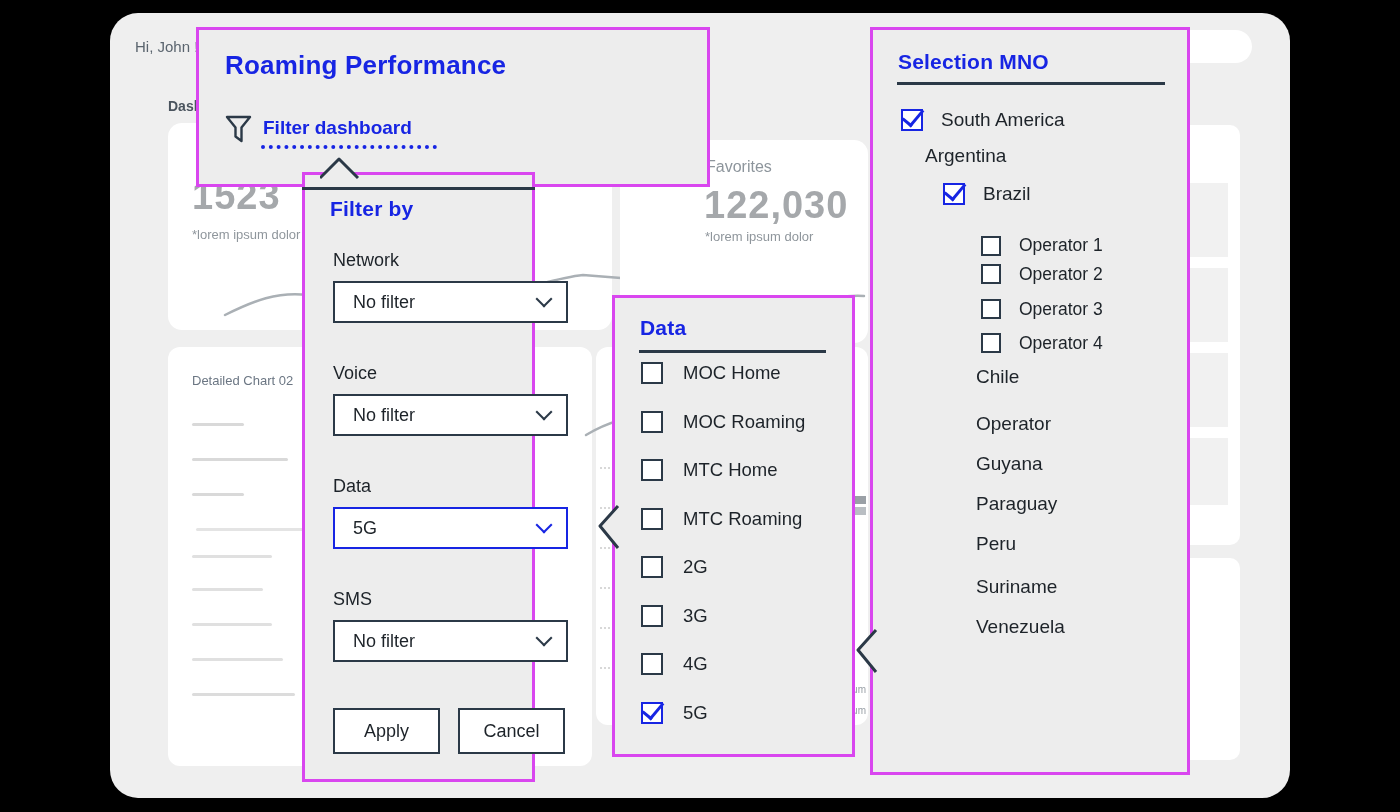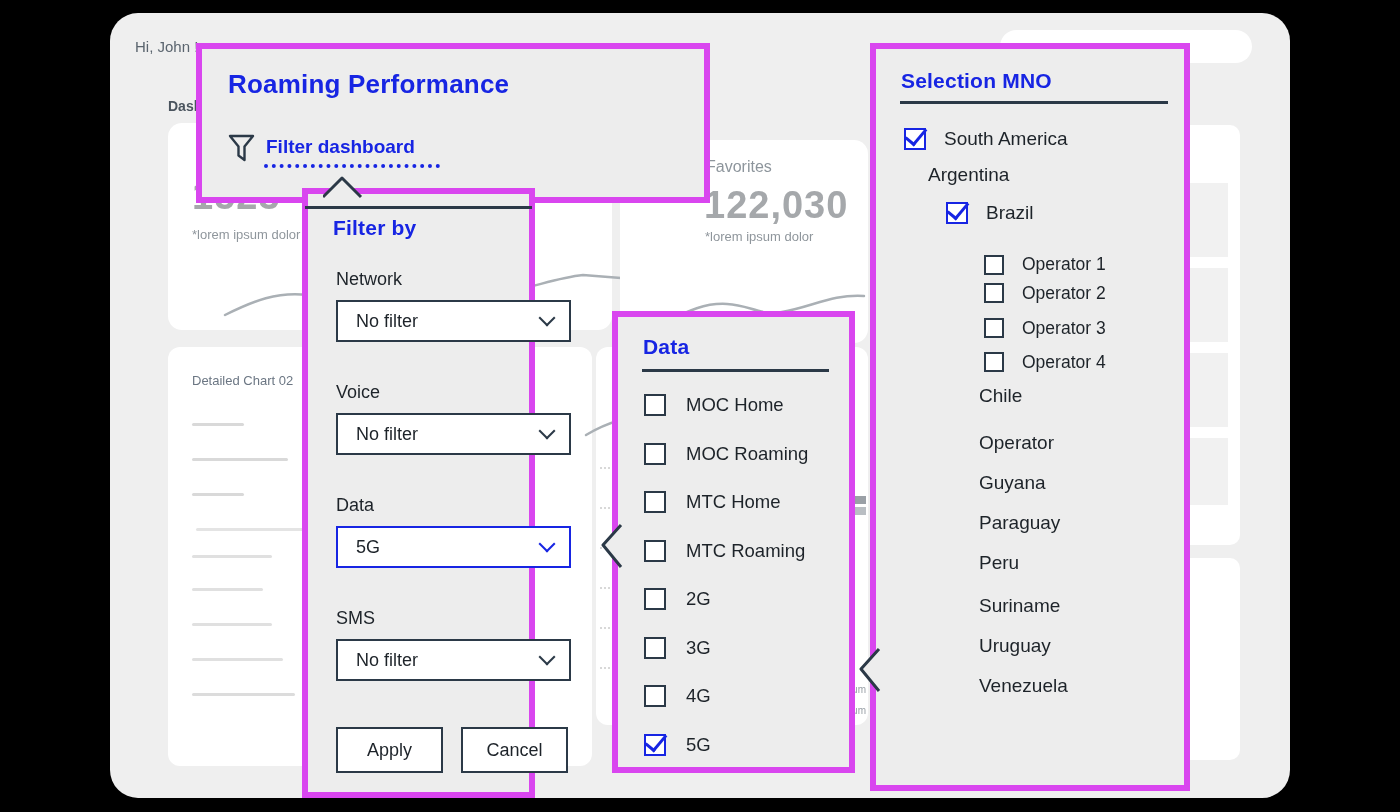--- a/index.html
+++ b/index.html
@@ -20,21 +20,21 @@
   .rcard2{left:990px;top:545px;width:140px;height:202px;border-radius:10px;}
   .stat-value{font-size:38px;font-weight:bold;color:#a5a8ab;letter-spacing:1px;}
   .stat-caption{font-size:13px;color:#8f969c;}
   .stat-label{font-size:16px;color:#8d959c;}
   .skel{position:absolute;height:3px;background:#d9d9d9;border-radius:2px;}
   .blk{position:absolute;left:60px;width:68px;background:#f1f1f1;}
   .dotrow{position:absolute;width:42px;border-bottom:2px dotted #d8d8d8;}
   .frag-lorem{position:absolute;right:2px;width:120px;text-align:right;font-size:10px;color:#9aa1a8;}
   .gsq{position:absolute;left:259px;width:11px;height:8px;}
   
-  .panel{position:absolute;background:#ededed;border:6px solid #d946ef;box-sizing:border-box;margin-top:16px;}
+  .panel{position:absolute;background:#ededed;border:3px solid #d946ef;box-sizing:border-box;}
   .panel-roaming{left:86px;top:14px;width:514px;height:160px;z-index:10;}
   .panel-filter{left:192px;top:159px;width:233px;height:610px;z-index:11;}
   .panel-data{left:502px;top:282px;width:243px;height:462px;z-index:12;}
   .panel-selection{left:760px;top:14px;width:320px;height:748px;z-index:13;}
   .p-title{position:absolute;color:#1725e3;white-space:nowrap;}
   .t26{font-size:26px;font-weight:bold;letter-spacing:.2px;}
   .t21{font-size:21px;font-weight:bold;letter-spacing:.2px;}
   .title-rule{position:absolute;height:3px;background:#2b3947;}
   .xline{position:absolute;top:12px;left:-3px;right:-3px;height:3px;background:#2b3947;z-index:1;}
   .notch{position:absolute;z-index:3;}
@@ -55,21 +55,21 @@
   .btn-row{position:absolute;left:28px;top:533px;display:flex;z-index:2;}
   .btn{box-sizing:border-box;width:107px;height:46px;background:#fff;border:2.5px solid #2b3947;
     font-size:18px;color:#1d2329;display:flex;align-items:center;justify-content:center;margin-right:18px;cursor:pointer;}
   
   .cb{position:relative;box-sizing:border-box;width:22px;height:22px;border:2.5px solid #2b3947;background:#fff;flex:none;cursor:pointer;}
   .cb.small{width:20px;height:20px;}
   .cb.checked{border-color:#1725e3;}
   .cb.checked::after{content:"";position:absolute;left:4px;top:-6px;width:9px;height:18px;
     border-right:3px solid #1725e3;border-bottom:3px solid #1725e3;transform:rotate(40deg);}
   #data-rows{position:absolute;left:26px;top:64px;right:8px;z-index:2;}
-  #data-rows .drow{display:flex;align-items:center;height:48.5px;}
+  #data-rows .drow{display:flex;align-items:flex-start;height:48.5px;}
   #data-rows .clabel{font-size:18.5px;color:#1d2329;margin-left:20px;}
   #mno-rows{position:absolute;left:0;top:72px;right:0;z-index:2;}
   .mrow{display:flex;align-items:center;height:40px;}
   .mlabel{font-size:19px;color:#1d2329;margin-left:18px;white-space:nowrap;}
   .mrow.plain .mlabel{margin-left:0;}
   .mrow.sm .mlabel{font-size:17.5px;}
   #mno-rows .mrow:nth-child(1){height:36px;}
   #mno-rows .mrow:nth-child(2){height:36px;}
   #mno-rows .mrow:nth-child(4){height:42px;align-items:flex-end;}
   #mno-rows .mrow:nth-child(5){height:36px;}
@@ -285,22 +285,19 @@
           <div class="mrow plain" style="padding-left: 103px;">
             <span class="mlabel">Paraguay</span>
           </div>
           <div class="mrow plain" style="padding-left: 103px;">
             <span class="mlabel">Peru</span>
           </div>
           <div class="mrow plain" style="padding-left: 103px;">
             <span class="mlabel">Suriname</span>
           </div>
           <div class="mrow plain" style="padding-left: 103px;">
-            <span class="mlabel">Uruguay</span>
-          </div>
-          <div class="mrow plain" style="padding-left: 103px;">
             <span class="mlabel">Venezuela</span>
           </div>
         </div>
     </div>
 
   </div>
 </div>
 
 </body></html>

